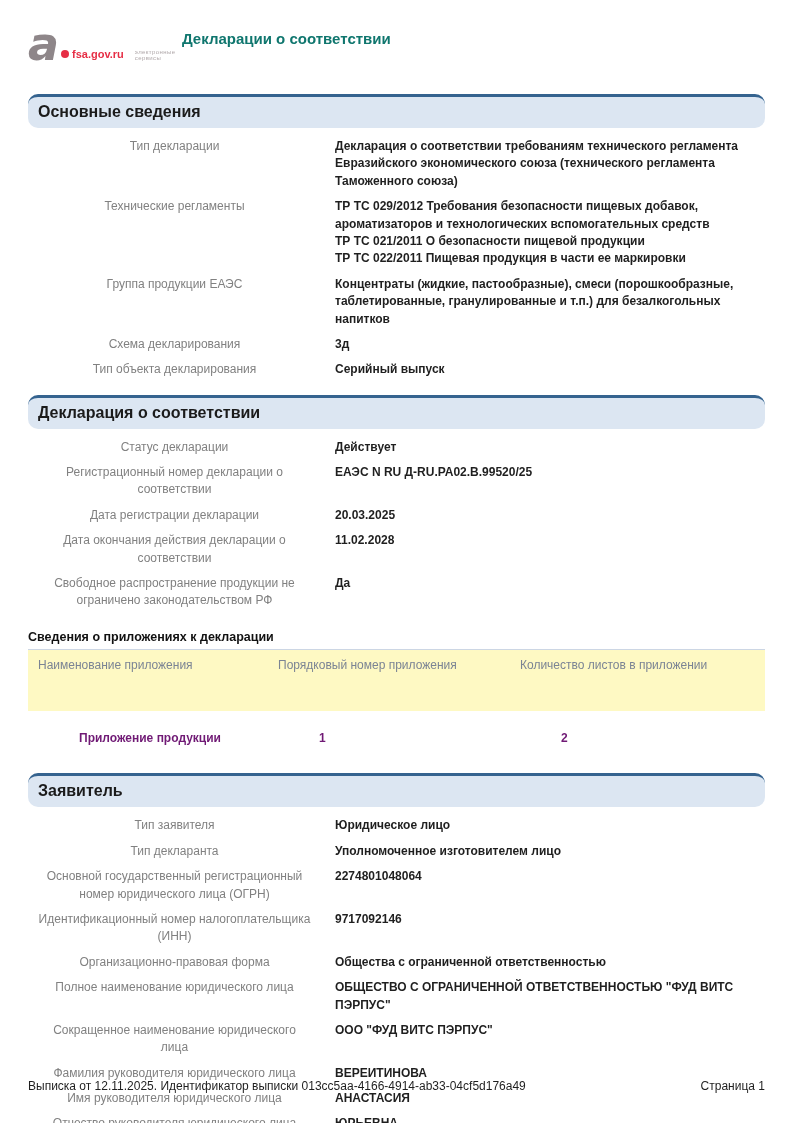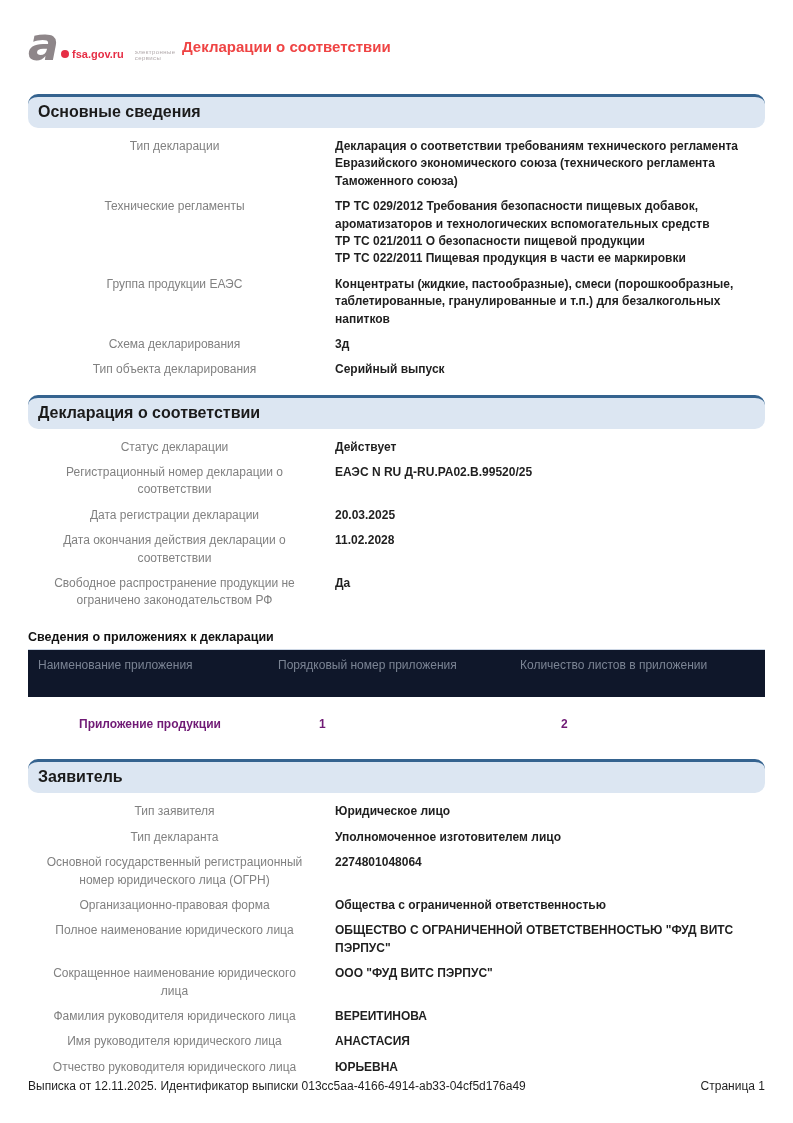--- a/index.html
+++ b/index.html
@@ -21,21 +21,21 @@
     font-family:"DejaVu Sans",sans-serif;
     font-weight:bold; font-style:italic;
     font-size:46px; line-height:0.82;
     color:#8e8689;
   }
   .logo-right { display:flex; flex-direction:row; padding-bottom:3px; margin-left:2px; }
   .brand-line { display:flex; align-items:center; gap:3px; }
   .red-dot { width:8px; height:8px; border-radius:50%; background:#e62e45; display:inline-block; }
   .brand-text { font-size:11px; font-weight:bold; color:#e62e45; line-height:1.1; }
   .brand-tagline { font-size:6px; color:#b0a8aa; letter-spacing:0.4px; margin-left:11px; margin-top:1px; }
-  .page-title { font-size:15px; font-weight:bold; color:#ef4444; margin-left:32px; margin-top:12px; }
+  .page-title { font-size:15px; font-weight:bold; color:#0f766e; margin-left:32px; margin-top:4px; }
 
   
   .section-bar {
     background:#dce6f2;
     border-top:3px solid #35638f;
     padding:6px 10px 7px 10px;
     font-size:16px; font-weight:bold; color:#1b1b1b;
     margin-top:12px;
     border-radius:10px;
   }
@@ -53,22 +53,22 @@
     color:#1f1f1f; font-size:12px; line-height:1.45; font-weight:600;
     white-space:pre-line;
     max-width:432px;
   }
 
   
   .subsection-title { font-size:12.5px; font-weight:bold; color:#111111; margin:16px 0 5px 0; }
   .att-table { width:100%; }
   .att-head {
     display:grid; grid-template-columns:240px 242px 1fr;
-    background:#0f172a; border-top:1px solid #ccd6e4;
-    padding:8px 0 24px 10px;
+    background:#fef9c3; border-top:1px solid #ccd6e4;
+    padding:8px 0 38px 10px;
   }
   .att-head .th { color:#7b8494; font-size:12px; line-height:1.3; padding-right:12px; }
   .att-row {
     display:grid; grid-template-columns:240px 242px 1fr;
     padding:20px 0 16px 10px;
   }
   .att-row .td { color:#701a75; font-size:12px; font-weight:600;padding-left:41px; }
 
   
   .page-footer {
@@ -169,20 +169,24 @@
       </div>
       <div class="row">
         <div class="label">Тип декларанта</div>
         <div class="value">Уполномоченное изготовителем лицо</div>
       </div>
       <div class="row">
         <div class="label">Основной государственный регистрационный номер юридического лица (ОГРН)</div>
         <div class="value">2274801048064</div>
       </div>
       <div class="row">
+        <div class="label">Идентификационный номер налогоплательщика (ИНН)</div>
+        <div class="value">9717092146</div>
+      </div>
+      <div class="row">
         <div class="label">Организационно-правовая форма</div>
         <div class="value">Общества с ограниченной ответственностью</div>
       </div>
       <div class="row">
         <div class="label">Полное наименование юридического лица</div>
         <div class="value">ОБЩЕСТВО С ОГРАНИЧЕННОЙ ОТВЕТСТВЕННОСТЬЮ "ФУД ВИТС ПЭРПУС"</div>
       </div>
       <div class="row">
         <div class="label">Сокращенное наименование юридического лица</div>
         <div class="value">ООО "ФУД ВИТС ПЭРПУС"</div>

